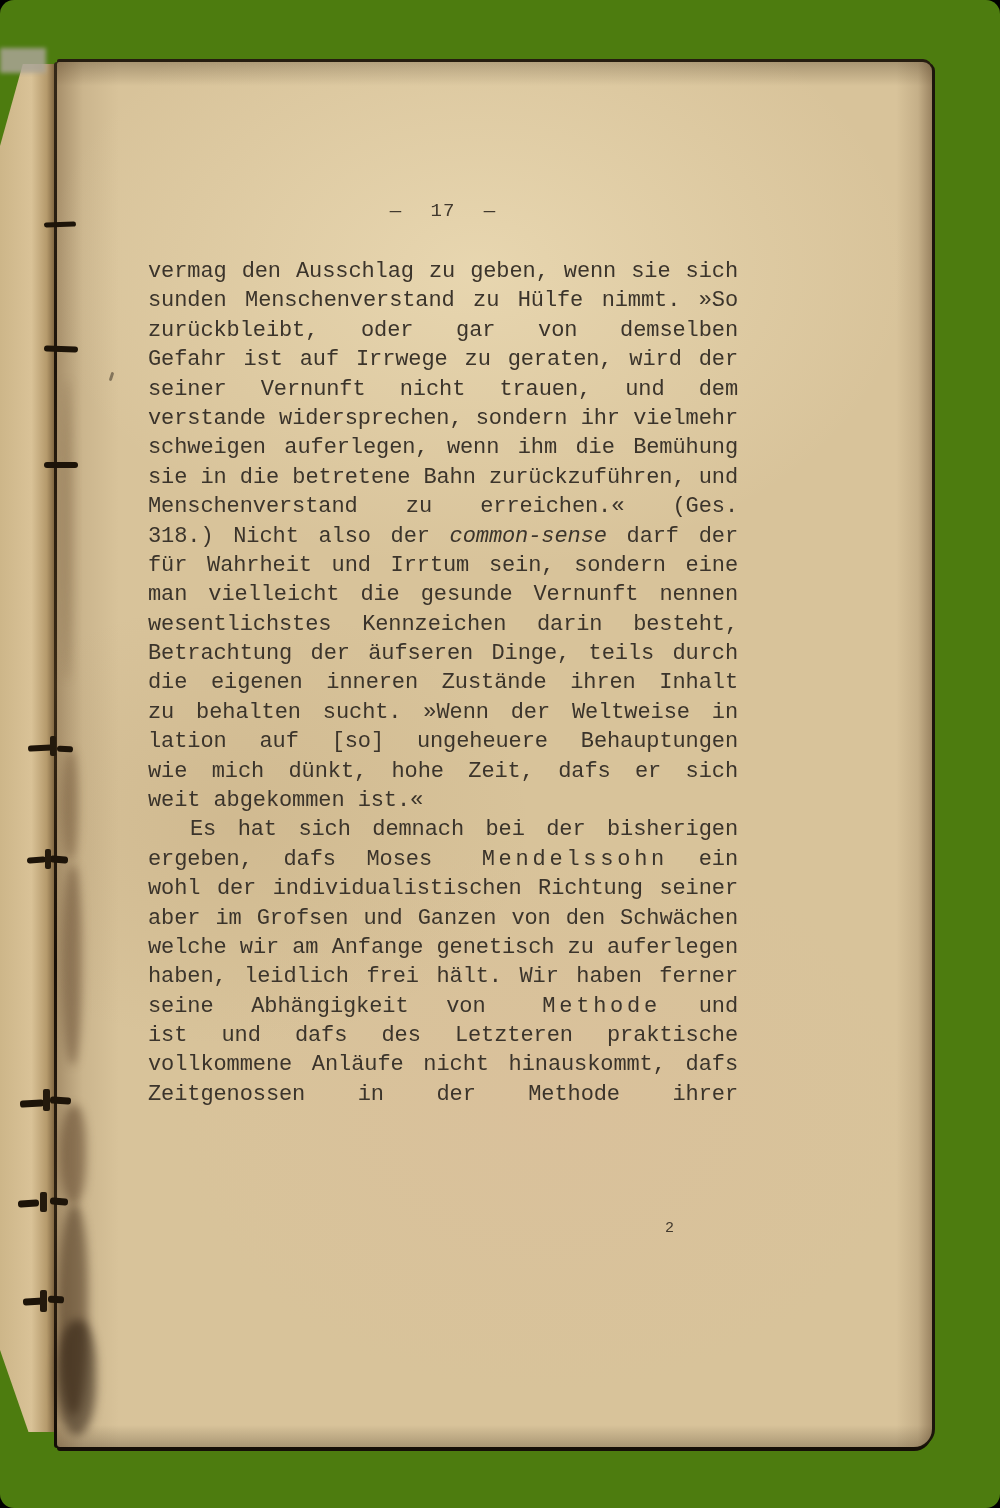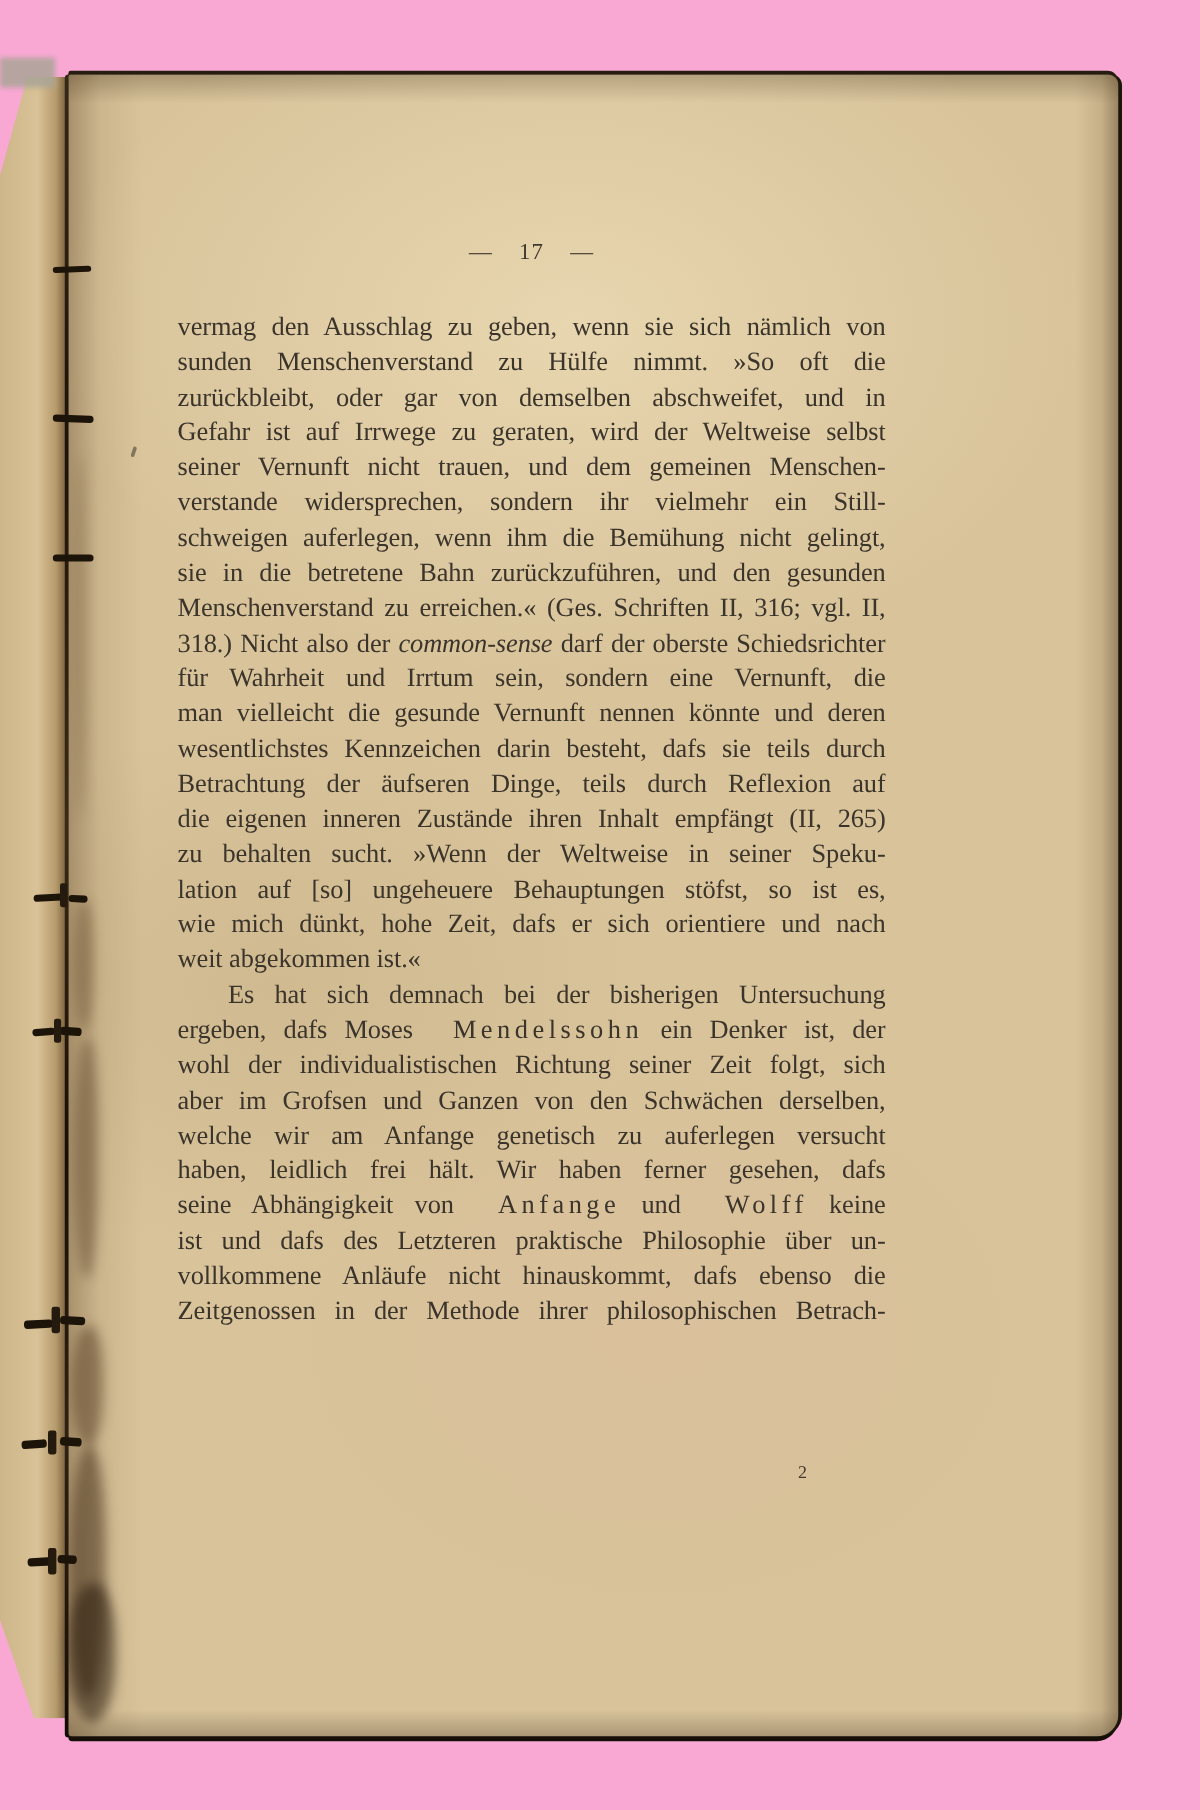--- a/index.html
+++ b/index.html
@@ -1,21 +1,22 @@
 <!DOCTYPE html>
 <html><head>
 <meta charset="utf-8">
 <style>
   html,body{margin:0;padding:0;background:#000;}
   .scan{
     position:relative;
     width:1000px;height:1508px;
-    background:#f9a8d4;
+    background:#4d7c0f;
     overflow:hidden;
-    font-family:Liberation Serif, serif;
+    font-family:Liberation Mono, monospace;
+    border-radius:14px;
   }
   
   .gutter-strip{
     position:absolute;left:0;top:64px;width:57px;height:1368px;
     background:linear-gradient(to right,#cdb689 0%,#d9c297 55%,#b59a6c 82%,#6e5533 100%);
     clip-path:polygon(40% 0,100% 0,100% 100%,50% 100%,0 94%,0 6%);
   }
   
   .crease{
     position:absolute;left:54px;top:62px;width:7px;height:1386px;
@@ -98,21 +99,21 @@
         <div class="line"><span>zu behalten sucht. »Wenn der Weltweise in seiner Speku-</span></div>
         <div class="line"><span>lation auf [so] ungeheuere Behauptungen stöfst, so ist es,</span></div>
         <div class="line"><span>wie mich dünkt, hohe Zeit, dafs er sich orientiere und nach</span></div>
         <div class="line noj"><span>weit abgekommen ist.«</span></div>
         <div class="line indent"><span>Es hat sich demnach bei der bisherigen Untersuchung</span></div>
         <div class="line"><span>ergeben, dafs Moses </span><span class="spaced">Mendelssohn</span><span> ein Denker ist, der</span></div>
         <div class="line"><span>wohl der individualistischen Richtung seiner Zeit folgt, sich</span></div>
         <div class="line"><span>aber im Grofsen und Ganzen von den Schwächen derselben,</span></div>
         <div class="line"><span>welche wir am Anfange genetisch zu auferlegen versucht</span></div>
         <div class="line"><span>haben, leidlich frei hält. Wir haben ferner gesehen, dafs</span></div>
-        <div class="line"><span>seine Abhängigkeit von </span><span class="spaced">Anfange</span><span> und </span><span class="spaced">Wolff</span><span> keine unbedingte</span></div>
+        <div class="line"><span>seine Abhängigkeit von </span><span class="spaced">Methode</span><span> und </span><span class="spaced">Wolff</span><span> keine unbedingte</span></div>
         <div class="line"><span>ist und dafs des Letzteren praktische Philosophie über un-</span></div>
         <div class="line"><span>vollkommene Anläufe nicht hinauskommt, dafs ebenso die</span></div>
         <div class="line"><span>Zeitgenossen in der Methode ihrer philosophischen Betrach-</span></div>
       </div>
     <div class="signature">2</div>
   </div>
 
   <div class="wedge" style="left:62px;top:380px;width:10px;height:300px;background:rgba(90,62,32,0.22);"></div>
   <div class="wedge" style="left:62px;top:750px;width:16px;height:110px;background:rgba(80,52,26,0.35);"></div>
   <div class="wedge" style="left:62px;top:865px;width:20px;height:200px;background:rgba(75,48,24,0.40);"></div>

